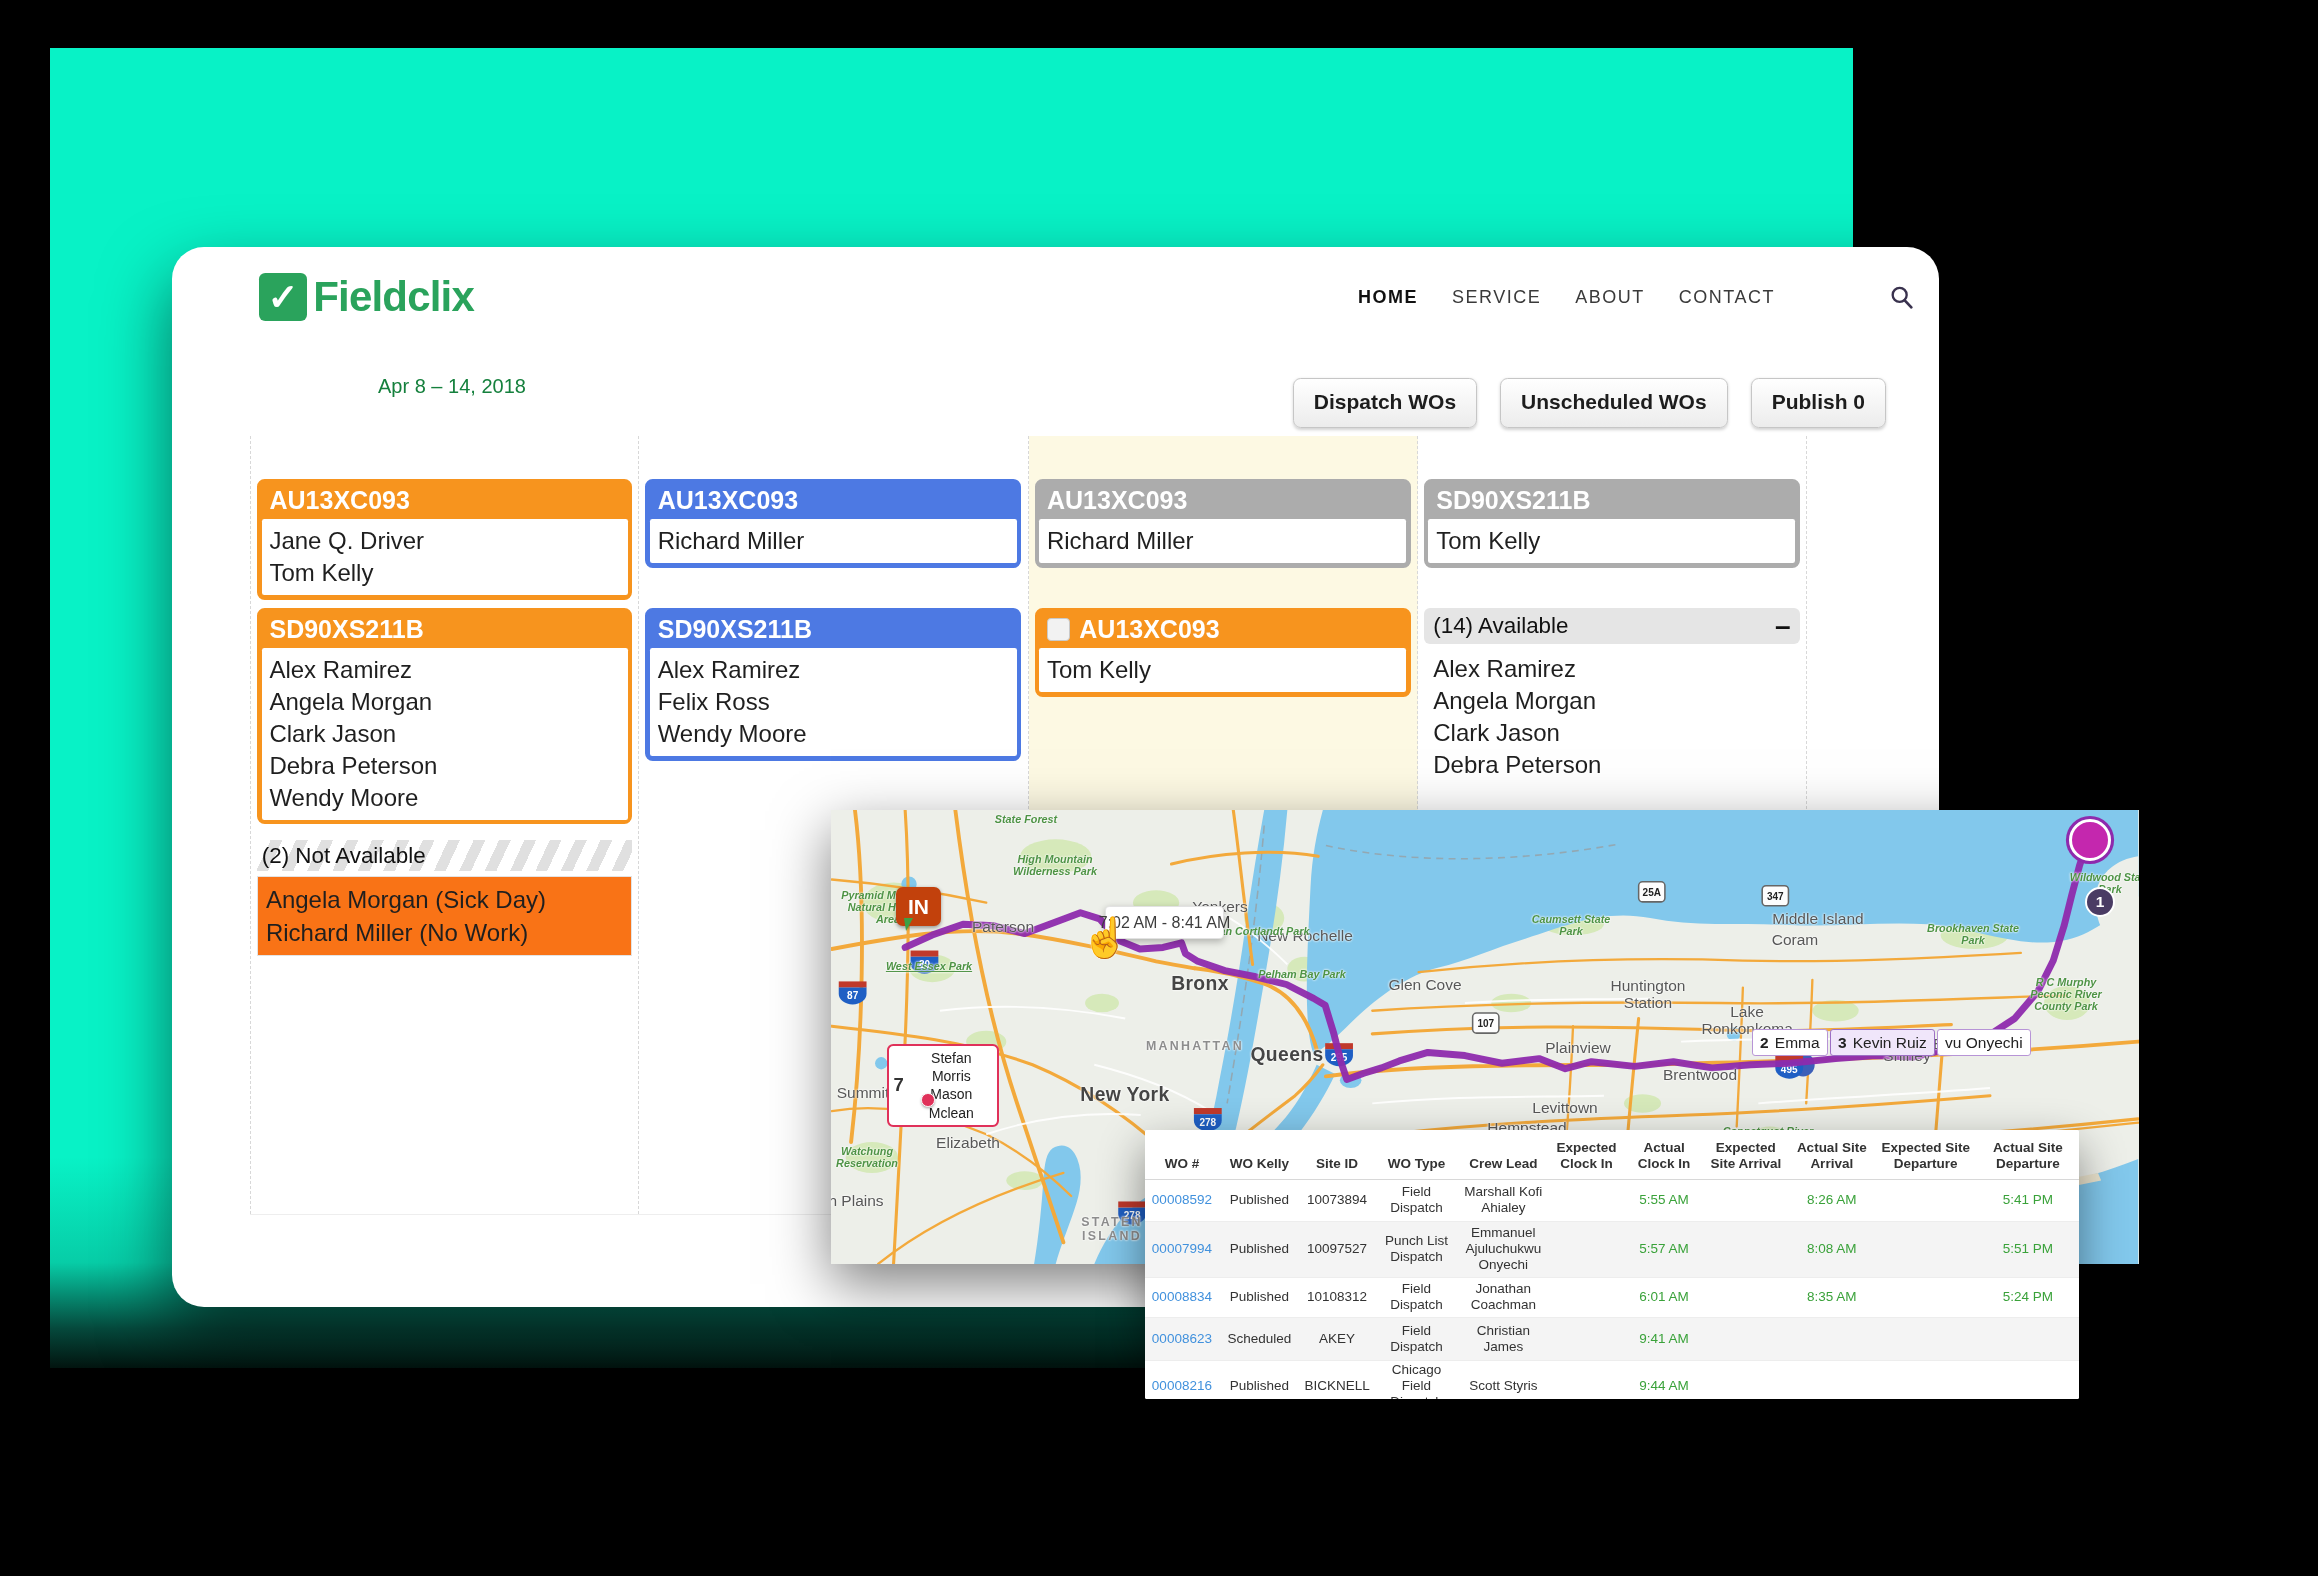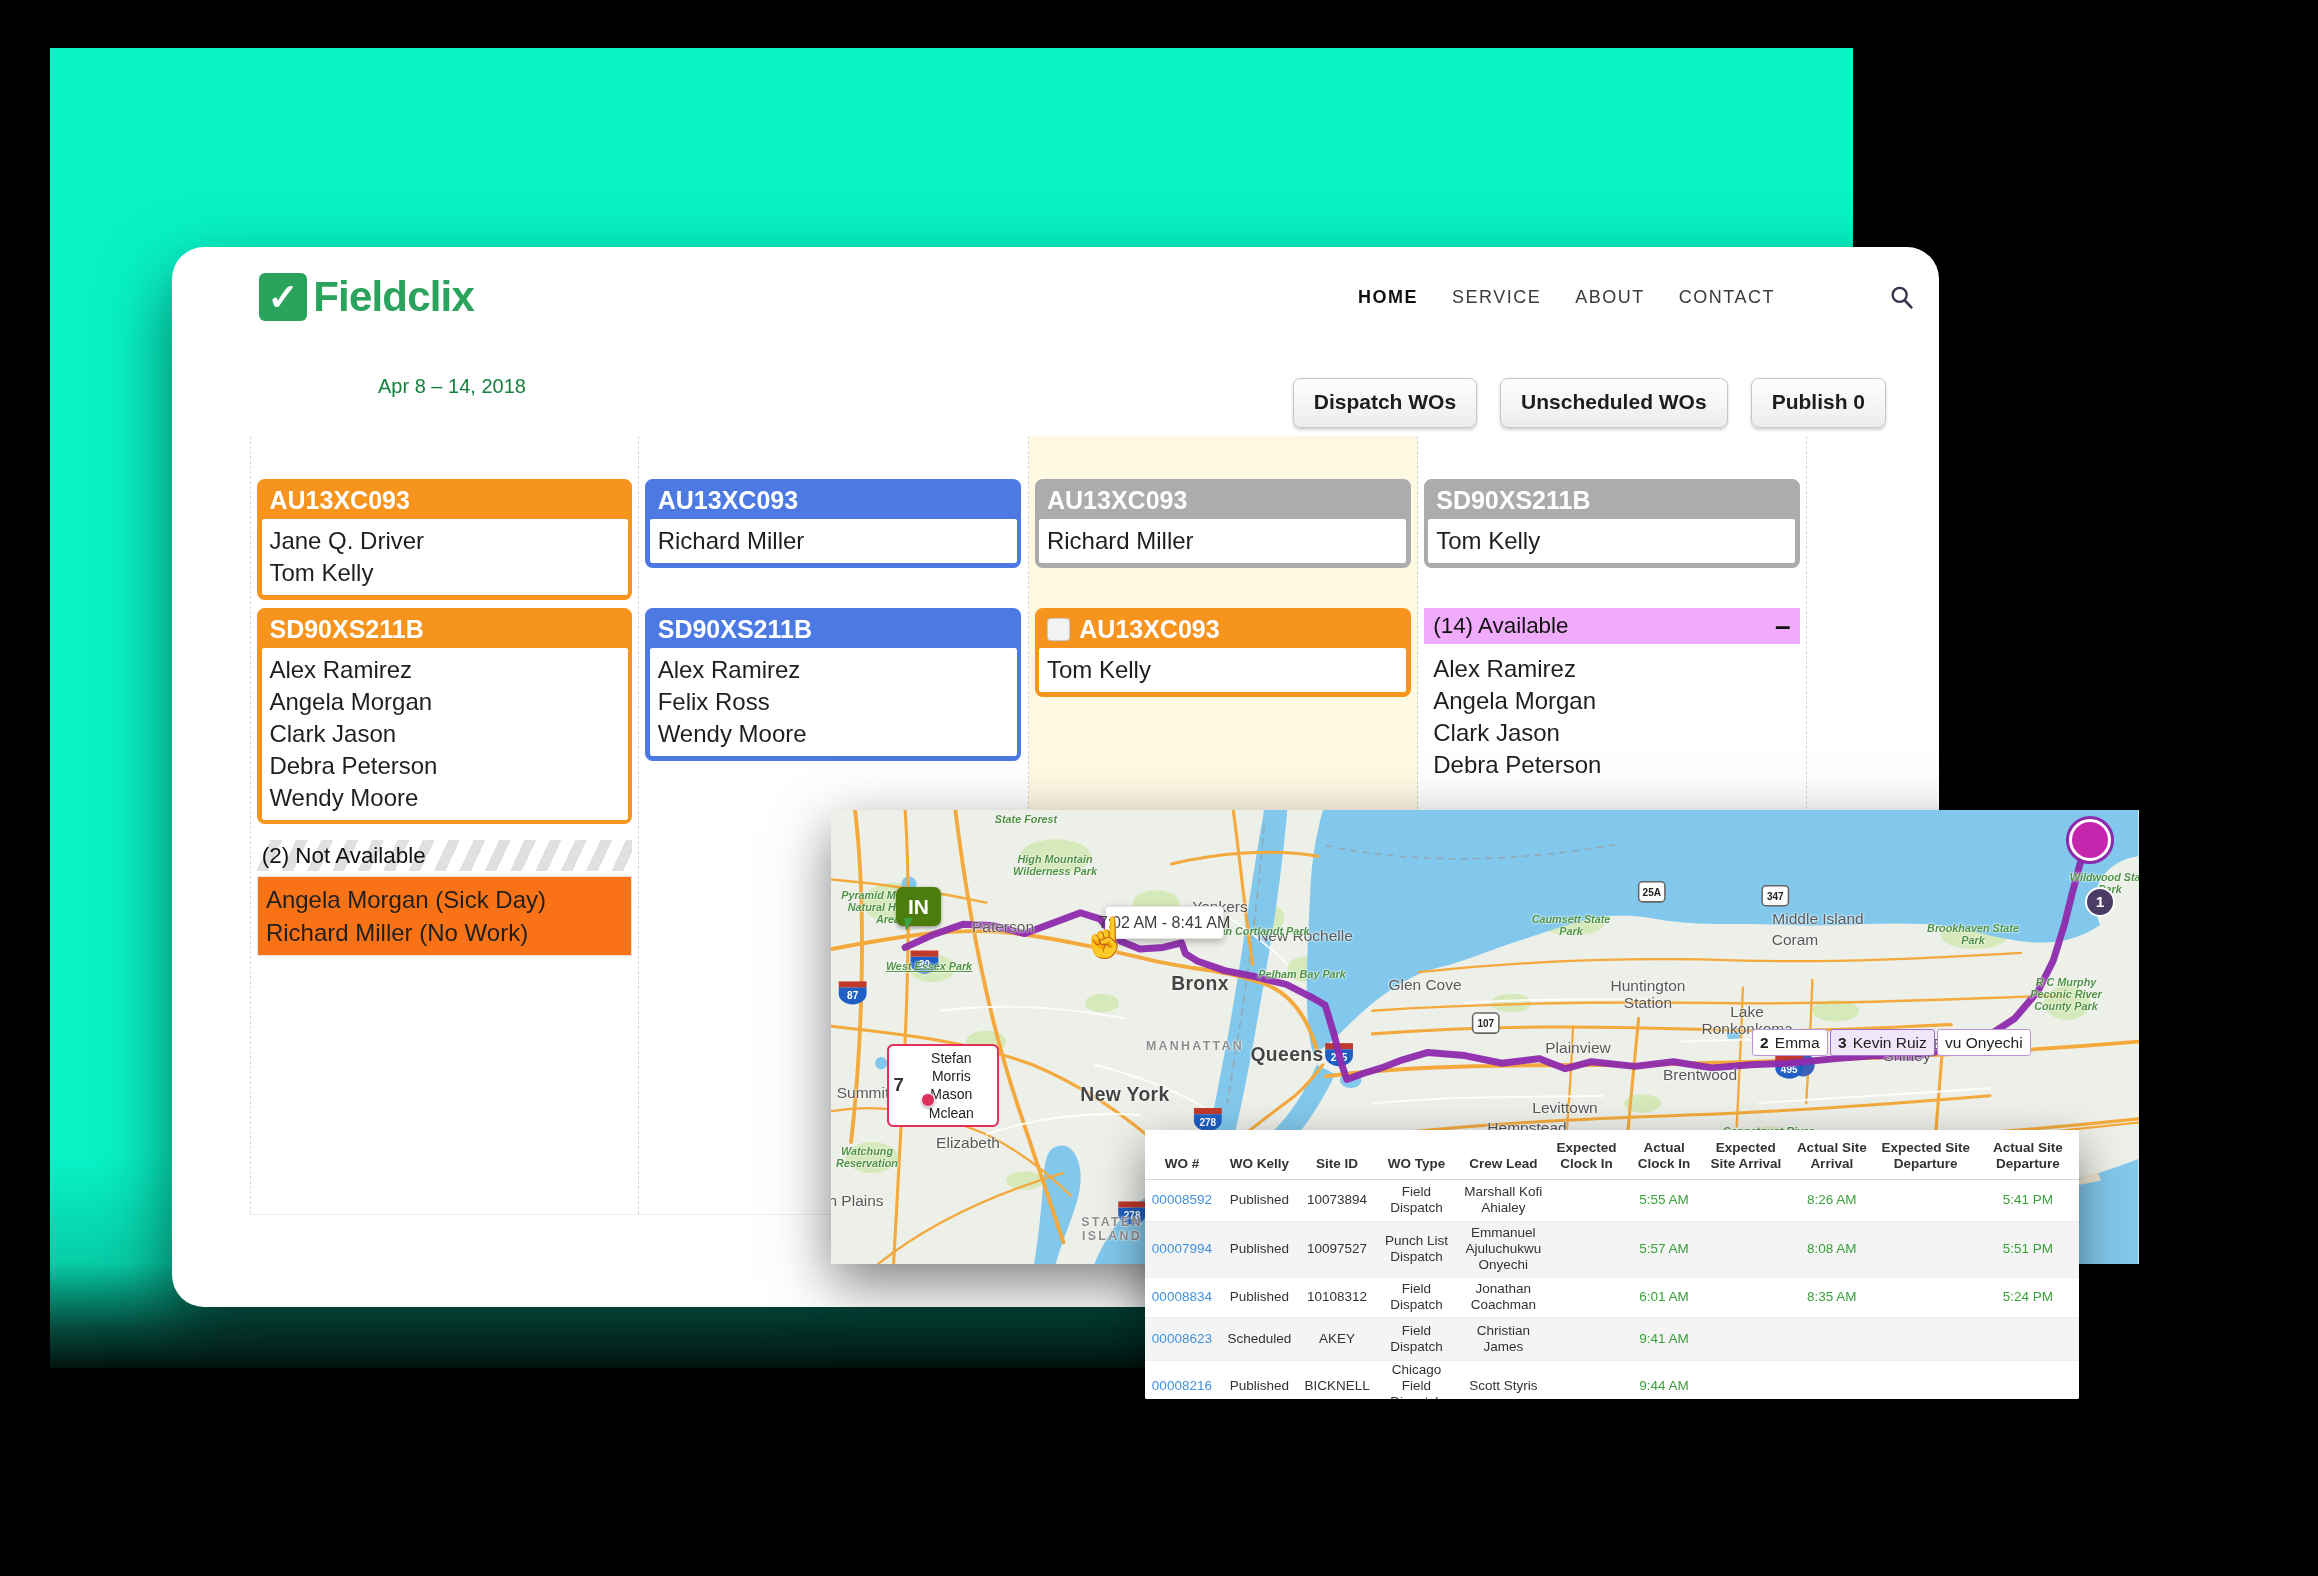--- a/index.html
+++ b/index.html
@@ -56,37 +56,37 @@
   .mt-row2{margin-top:40px;}
   .chk{width:21px;height:21px;background:#f2f2f2;border:0.8px solid #c9c9c9;border-radius:3.9px;
     display:inline-block;margin-right:9.3px;flex:0 0 auto;cursor:pointer;}
 
   .na-head{margin-top:15.5px;height:31px;line-height:31px;padding:0 4.6px;font-size:22.4px;color:#111;
     background:repeating-linear-gradient(115deg,#ffffff 0 12.4px,#e0e0e0 12.4px 23px);}
   .na-body{margin-top:4.6px;background:#f97316;border:0.8px solid #e3e3e3;padding:6.2px 7.7px;}
   .na-body .member{line-height:33px;}
 
   .avail-card{margin-top:40px;}
-  .avail-hdr{height:36px;background:#f0abfc;border-radius:0;display:flex;align-items:center;
+  .avail-hdr{height:36px;background:#e5e5e5;border-radius:6px;display:flex;align-items:center;
     padding:0 9.3px;font-size:22.4px;color:#111;}
   .collapse{margin-left:auto;font-size:28px;font-weight:700;cursor:pointer;line-height:1;}
   .avail-body{padding:9.3px 9.3px 0;}
 
   
   .map{position:absolute;left:831px;top:810px;width:1308px;height:454px;background:#EDEFE9;
     z-index:5;box-shadow:0 20px 54px rgba(0,0,0,.5);overflow:hidden;cursor:grab;}
   .map svg{position:absolute;left:0;top:0;}
   .m-label{position:absolute;transform:translate(-50%,-50%);font-size:15.5px;color:#575757;
     white-space:nowrap;text-shadow:0 0 2.3px #fff,0 0 2.3px #fff;z-index:3;}
   .m-label.big{font-size:19.3px;font-weight:600;color:#454545;letter-spacing:0.4px;}
   .m-label.caps{font-size:12.4px;letter-spacing:2.3px;color:#8d8d8d;font-weight:600;}
   .m-label.two{white-space:normal;width:91px;text-align:center;line-height:1.12;}
   .m-label.park{font-style:italic;font-size:10.8px;font-weight:600;color:#4E9345;white-space:normal;
     width:97px;text-align:center;line-height:1.12;}
-  .in-marker{position:absolute;left:65px;top:77px;width:45px;height:39px;background:#4d7c0f;
+  .in-marker{position:absolute;left:65px;top:77px;width:45px;height:39px;background:#c2410c;
     border-radius:7px;color:#fff;font-size:21px;font-weight:700;display:flex;align-items:center;
     justify-content:center;z-index:4;box-shadow:0 1.5px 3.9px rgba(0,0,0,.35);}
   .in-marker::after{content:'';position:absolute;left:7.7px;bottom:-11.6px;width:0;height:0;
     border:7px solid transparent;border-top:13px solid #3DA045;border-left-width:2.3px;}
   .map-tooltip{position:absolute;left:274px;top:96px;width:117px;height:31px;background:#fff;
     border:0.8px solid #e2e2e2;border-radius:4.6px;box-shadow:0 2.3px 7px rgba(0,0,0,.25);font-size:16px;
     color:#3c3c3c;display:flex;align-items:center;justify-content:center;z-index:5;white-space:nowrap;}
   .cursor{position:absolute;left:250px;top:105px;font-size:39px;color:#151515;z-index:6;
     text-shadow:0 0 1.5px #fff;}
   .pin-label{position:absolute;left:56px;top:234px;width:99px;background:#fff;border:2.3px solid #E0315A;

